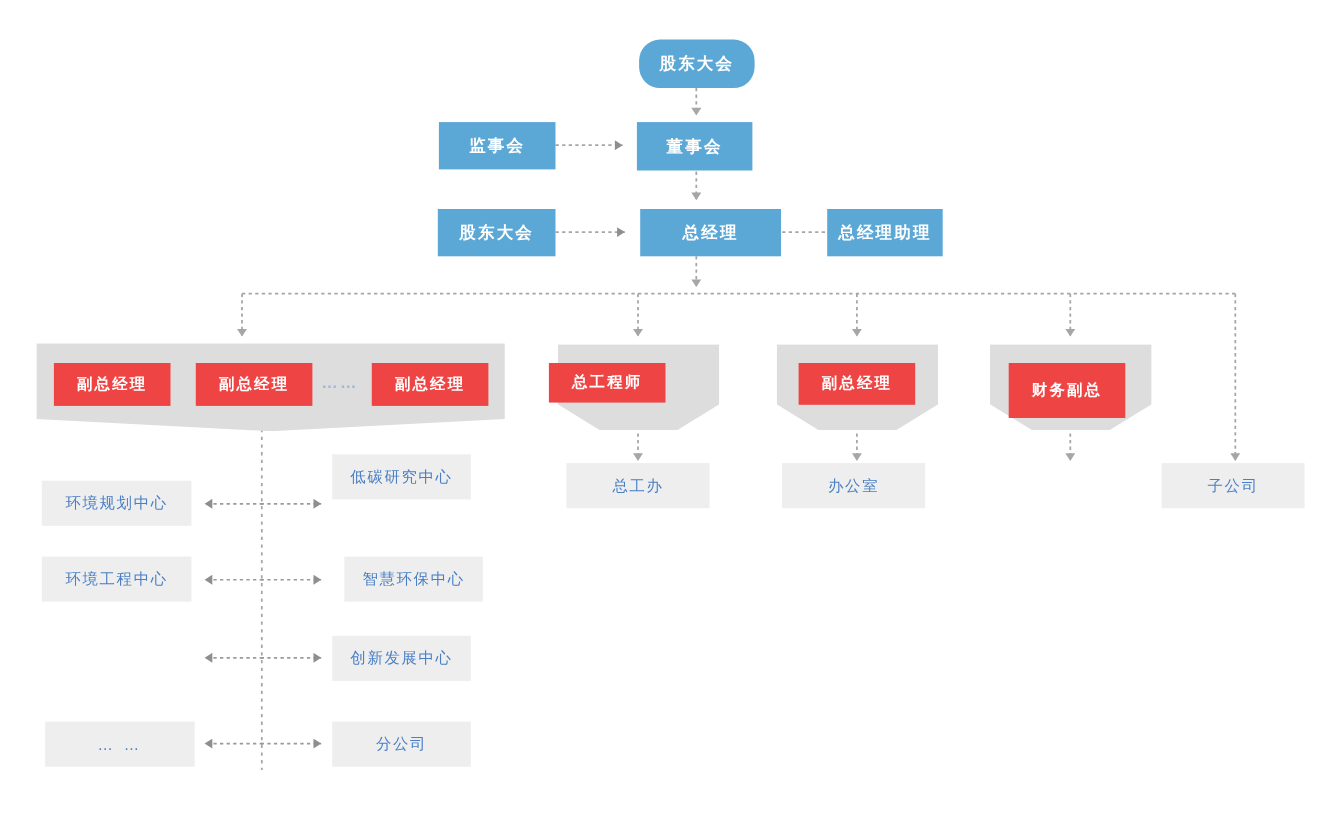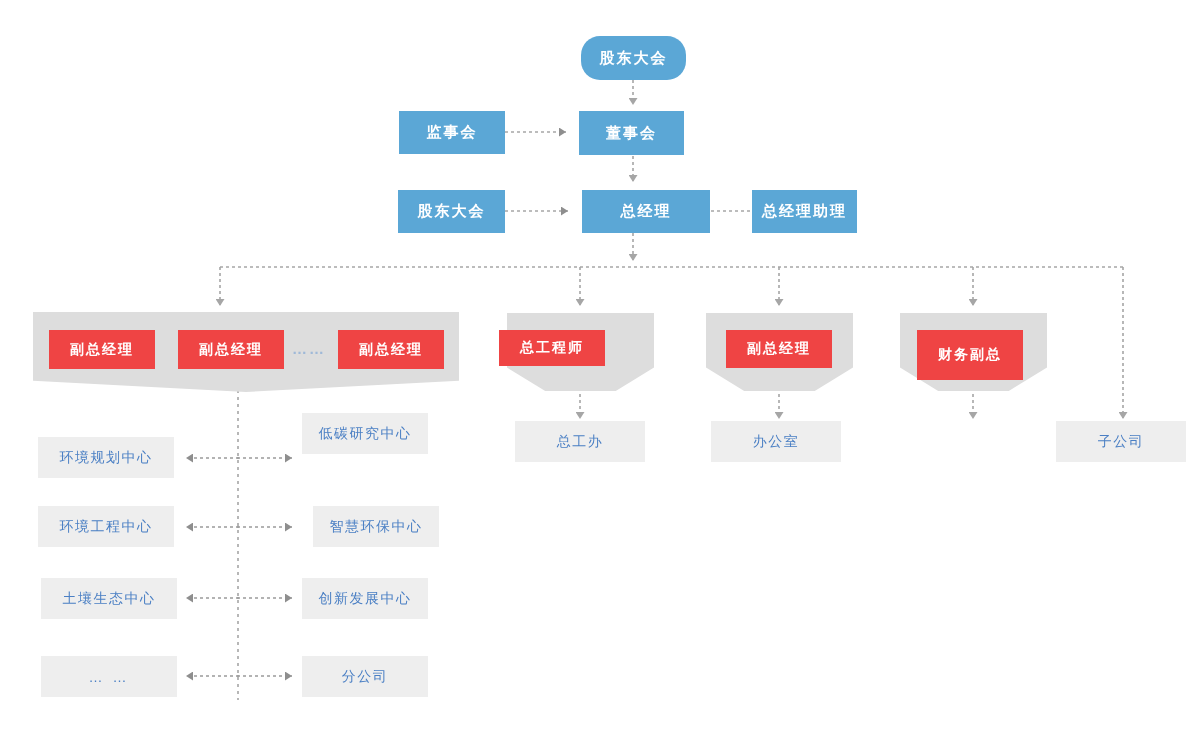--- a/index.html
+++ b/index.html
@@ -180,21 +180,20 @@
 
   <div class="node n-leaf" style="left:711px;top:421px;width:130px;height:41px;">办公室</div>
 
 
   <div class="node n-leaf" style="left:1056px;top:421px;width:130px;height:41px;">子公司</div>
 
   <div class="node n-leaf" style="left:38px;top:437px;width:136px;height:41px;">环境规划中心</div>
 
   <div class="node n-leaf" style="left:38px;top:506px;width:136px;height:41px;">环境工程中心</div>
 
-  <div class="node n-leaf" style="left:41px;top:578px;width:136px;height:41px;">土壤生态中心</div>
 
   <div class="node n-leaf dots" style="left:41px;top:656px;width:136px;height:41px;">… …</div>
 
   <div class="node n-leaf" style="left:302px;top:413px;width:126px;height:41px;">低碳研究中心</div>
 
   <div class="node n-leaf" style="left:302px;top:506px;width:126px;height:41px;margin-left:11px;">智慧环保中心</div>
 
   <div class="node n-leaf" style="left:302px;top:578px;width:126px;height:41px;">创新发展中心</div>
 
   <div class="node n-leaf" style="left:302px;top:656px;width:126px;height:41px;">分公司</div>

